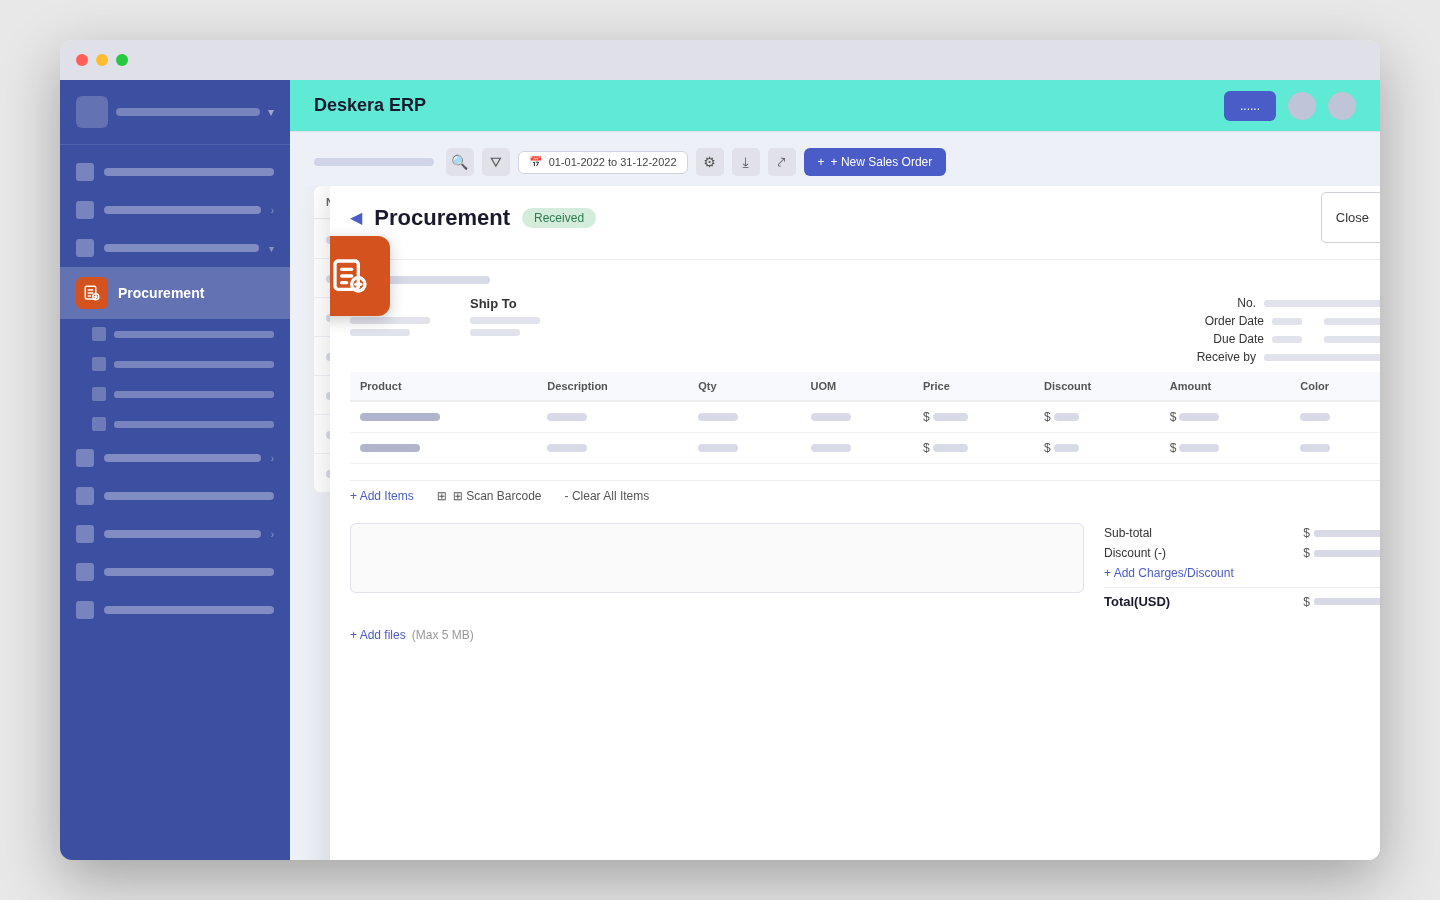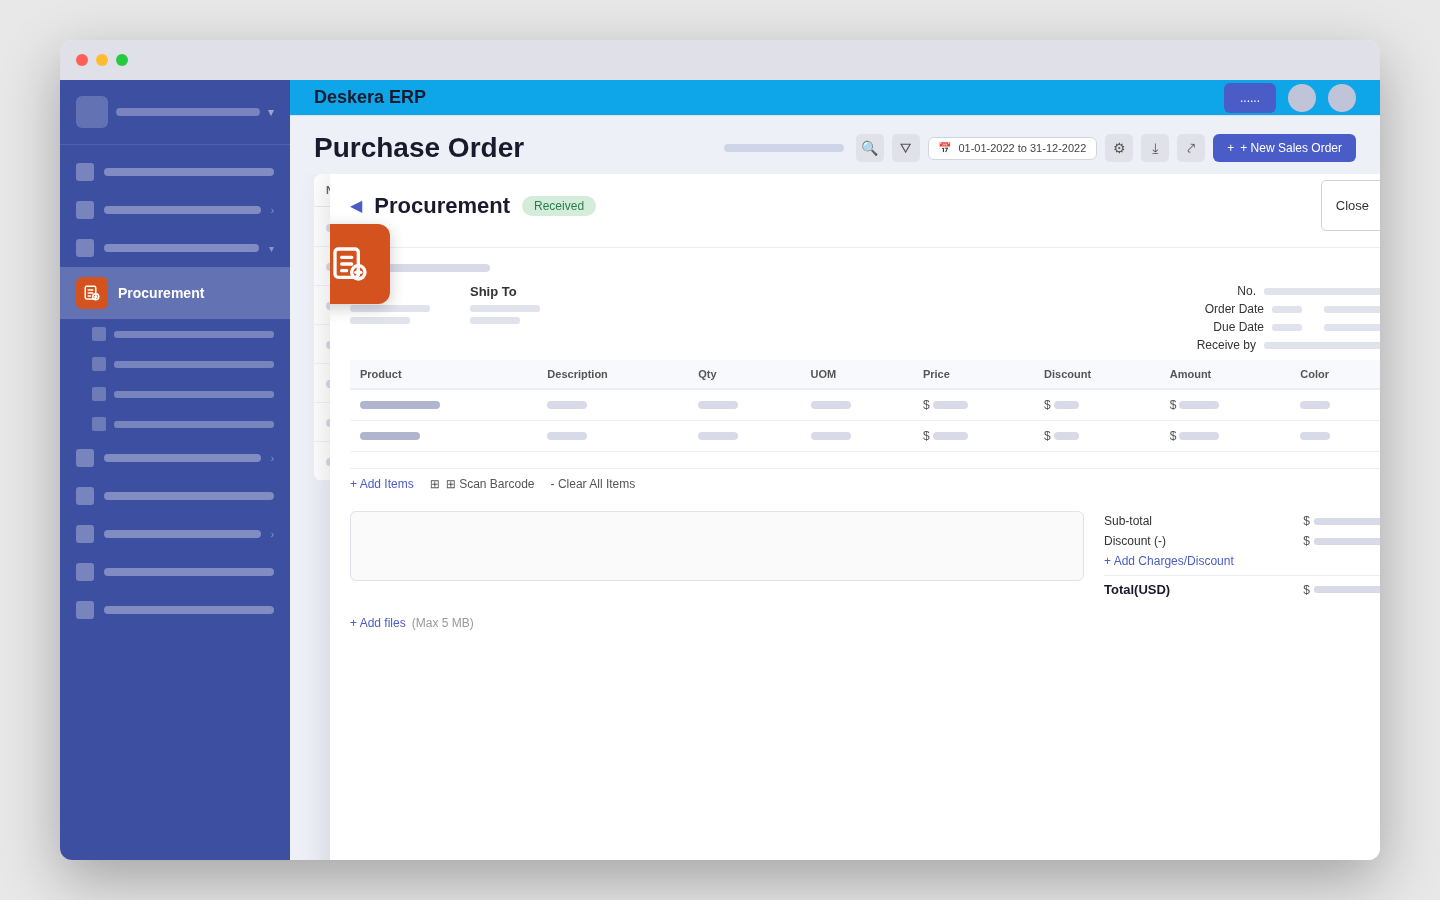--- a/index.html
+++ b/index.html
@@ -175,22 +175,22 @@
     .main-content {
       flex: 1;
       background: #eef0f8;
       display: flex;
       flex-direction: column;
       overflow: hidden;
     }
 
     
     .top-bar {
-      background: #0ea5e9;
-      height: 36px;
+      background: #5eead4;
+      height: 52px;
       display: flex;
       align-items: center;
       padding: 0 24px;
       gap: 12px;
       border-bottom: 1px solid #e0e0e8;
       flex-shrink: 0;
     }
 
     .top-bar-title {
       font-size: 18px;
@@ -519,21 +519,21 @@
       align-items: center;
       gap: 3px;
       font-size: 12px;
       color: #555;
     }
 
     
     .items-footer {
       display: flex;
       align-items: center;
-      gap: 16px;
+      gap: 23px;
       padding: 8px 0;
       border-top: 1px solid #eee;
       margin-bottom: 12px;
     }
 
     .add-items-link {
       color: #4a5cc7;
       font-size: 12px;
       cursor: pointer;
     }
@@ -729,21 +729,20 @@
     <div class="main-content">
 
       <div class="top-bar">
         <span class="top-bar-title">Deskera ERP</span>
         <button class="top-bar-btn">......</button>
         <div class="top-bar-avatar"></div>
         <div class="top-bar-user"></div>
       </div>
 
       <div class="page-header">
-        <span class="page-title">Purchase Order</span>
         <div class="page-search-bar"></div>
         <div class="page-icons">
           <div class="icon-btn">🔍</div>
           <div class="icon-btn">⛛</div>
           <div class="date-range">
             <span>📅</span>
             <span>01-01-2022  to  31-12-2022</span>
           </div>
           <div class="icon-btn">⚙</div>
           <div class="icon-btn">⤓</div>

